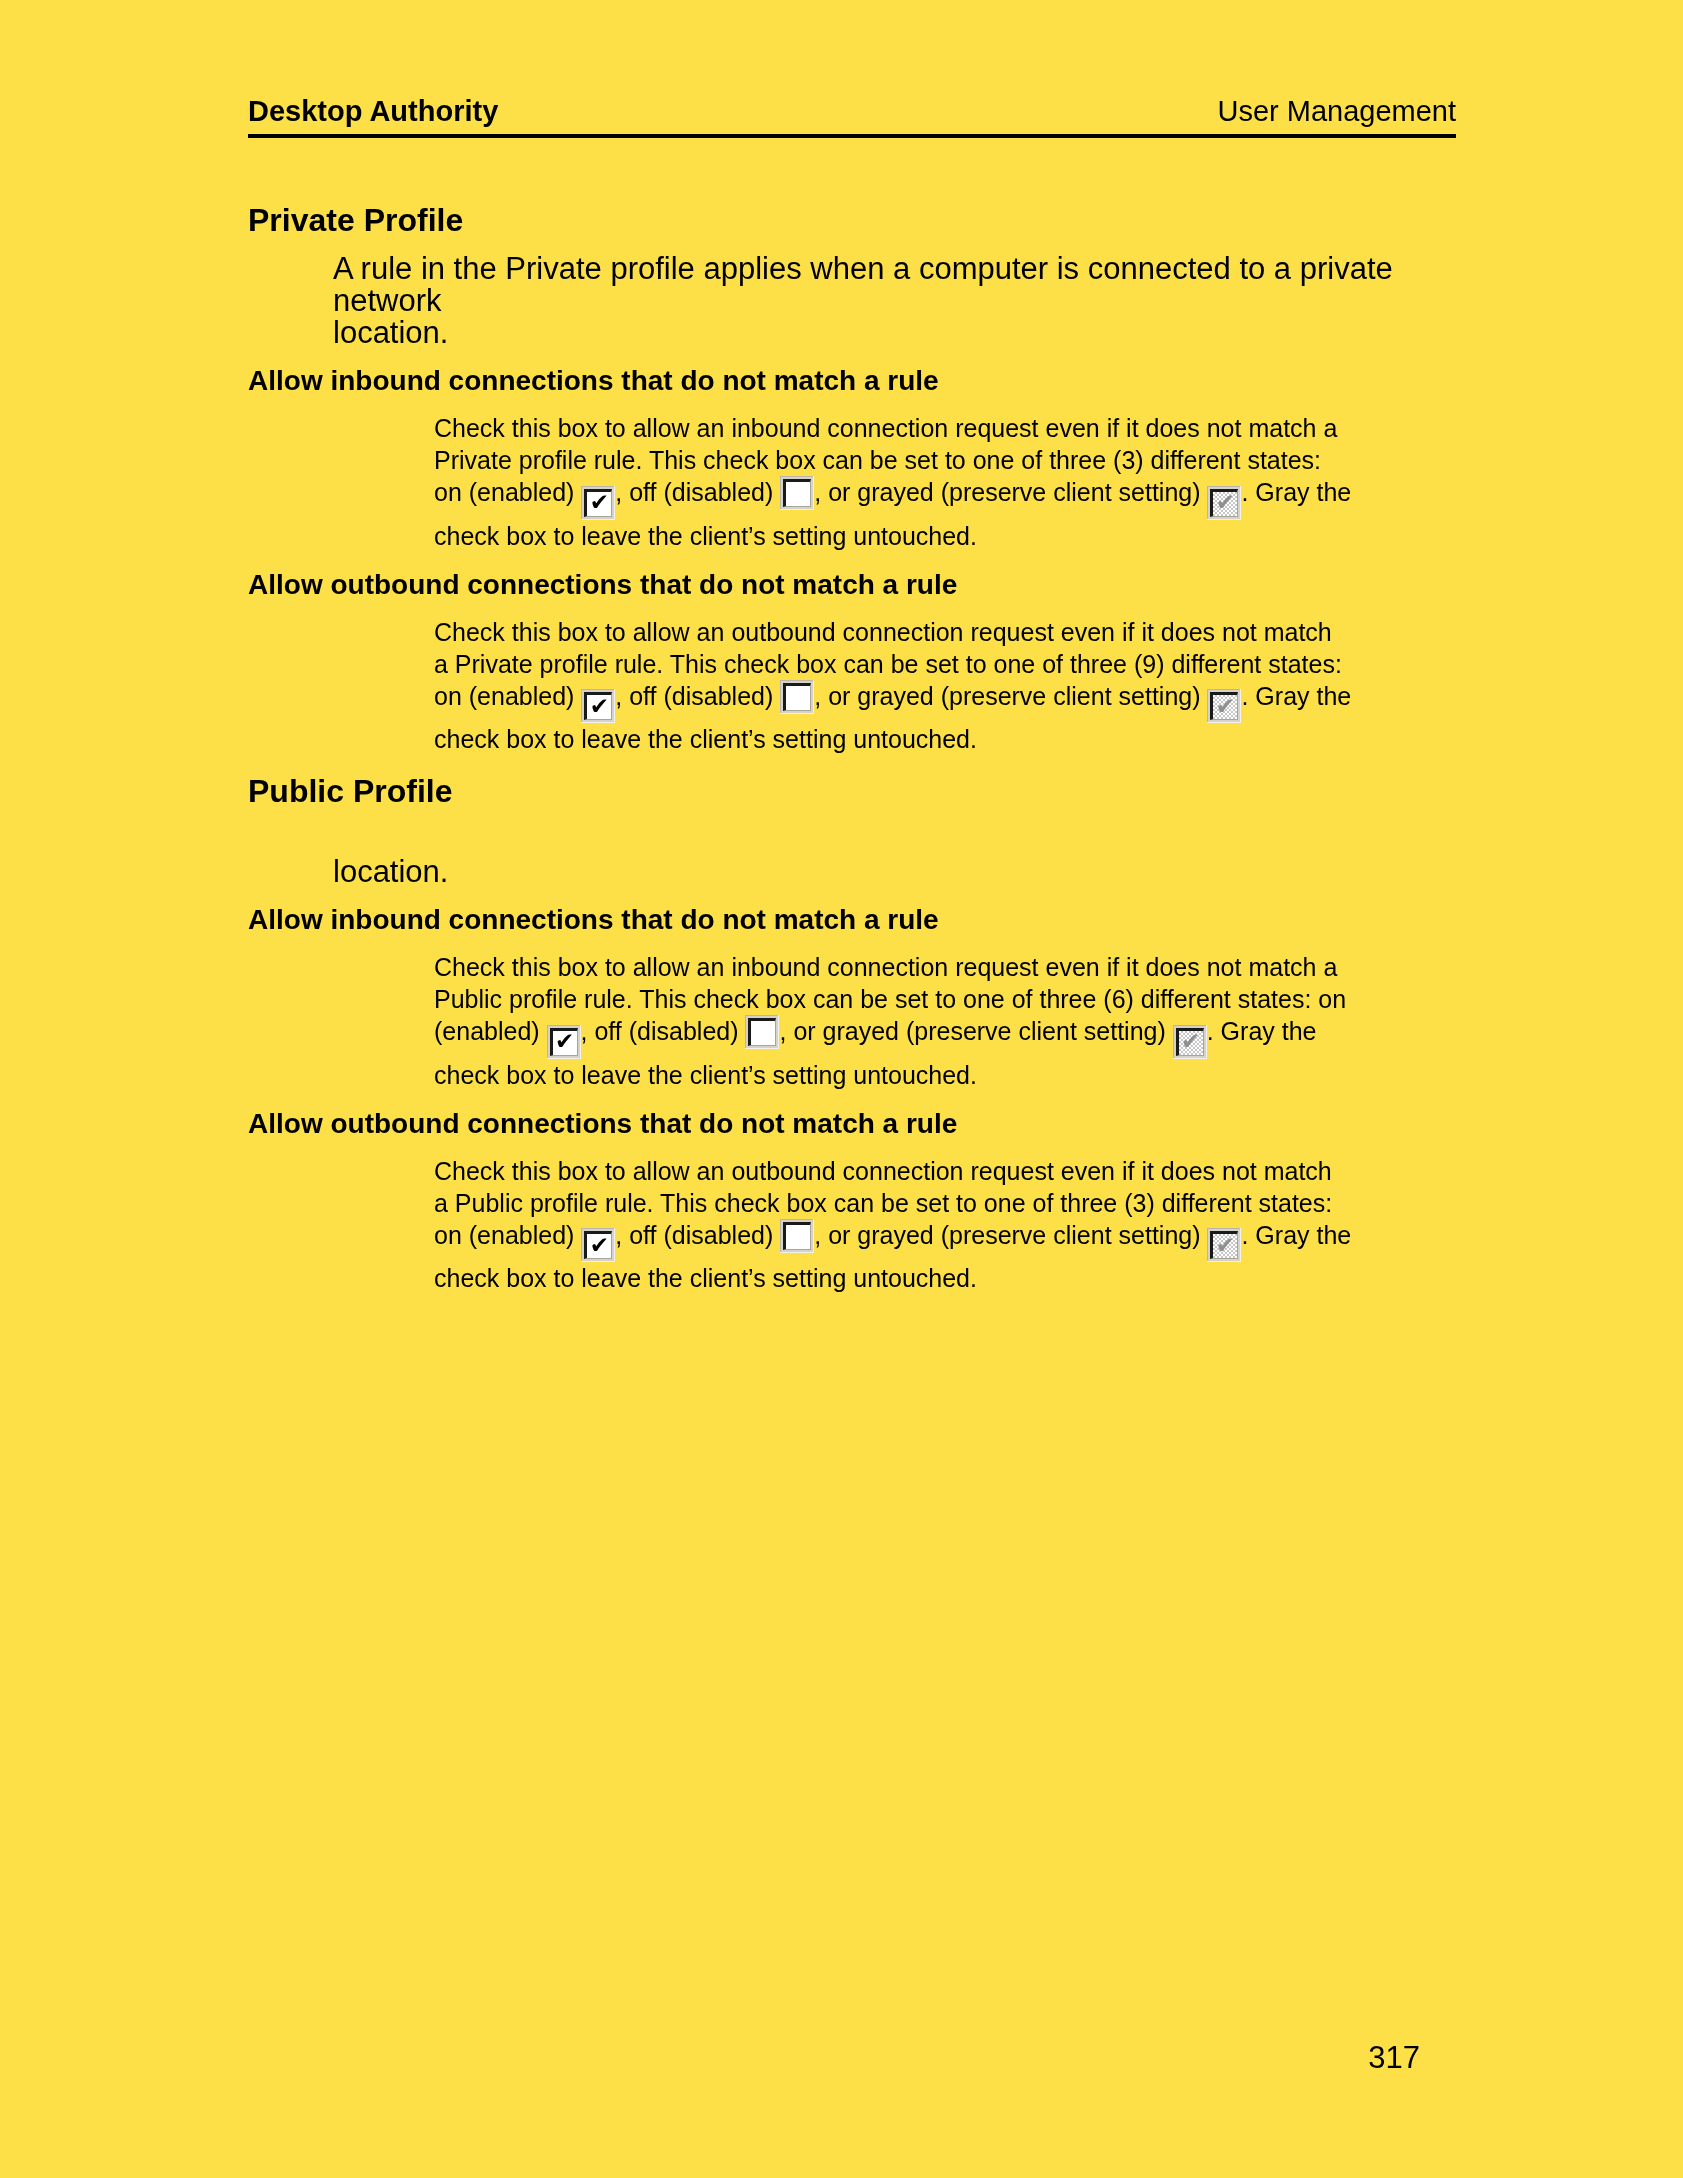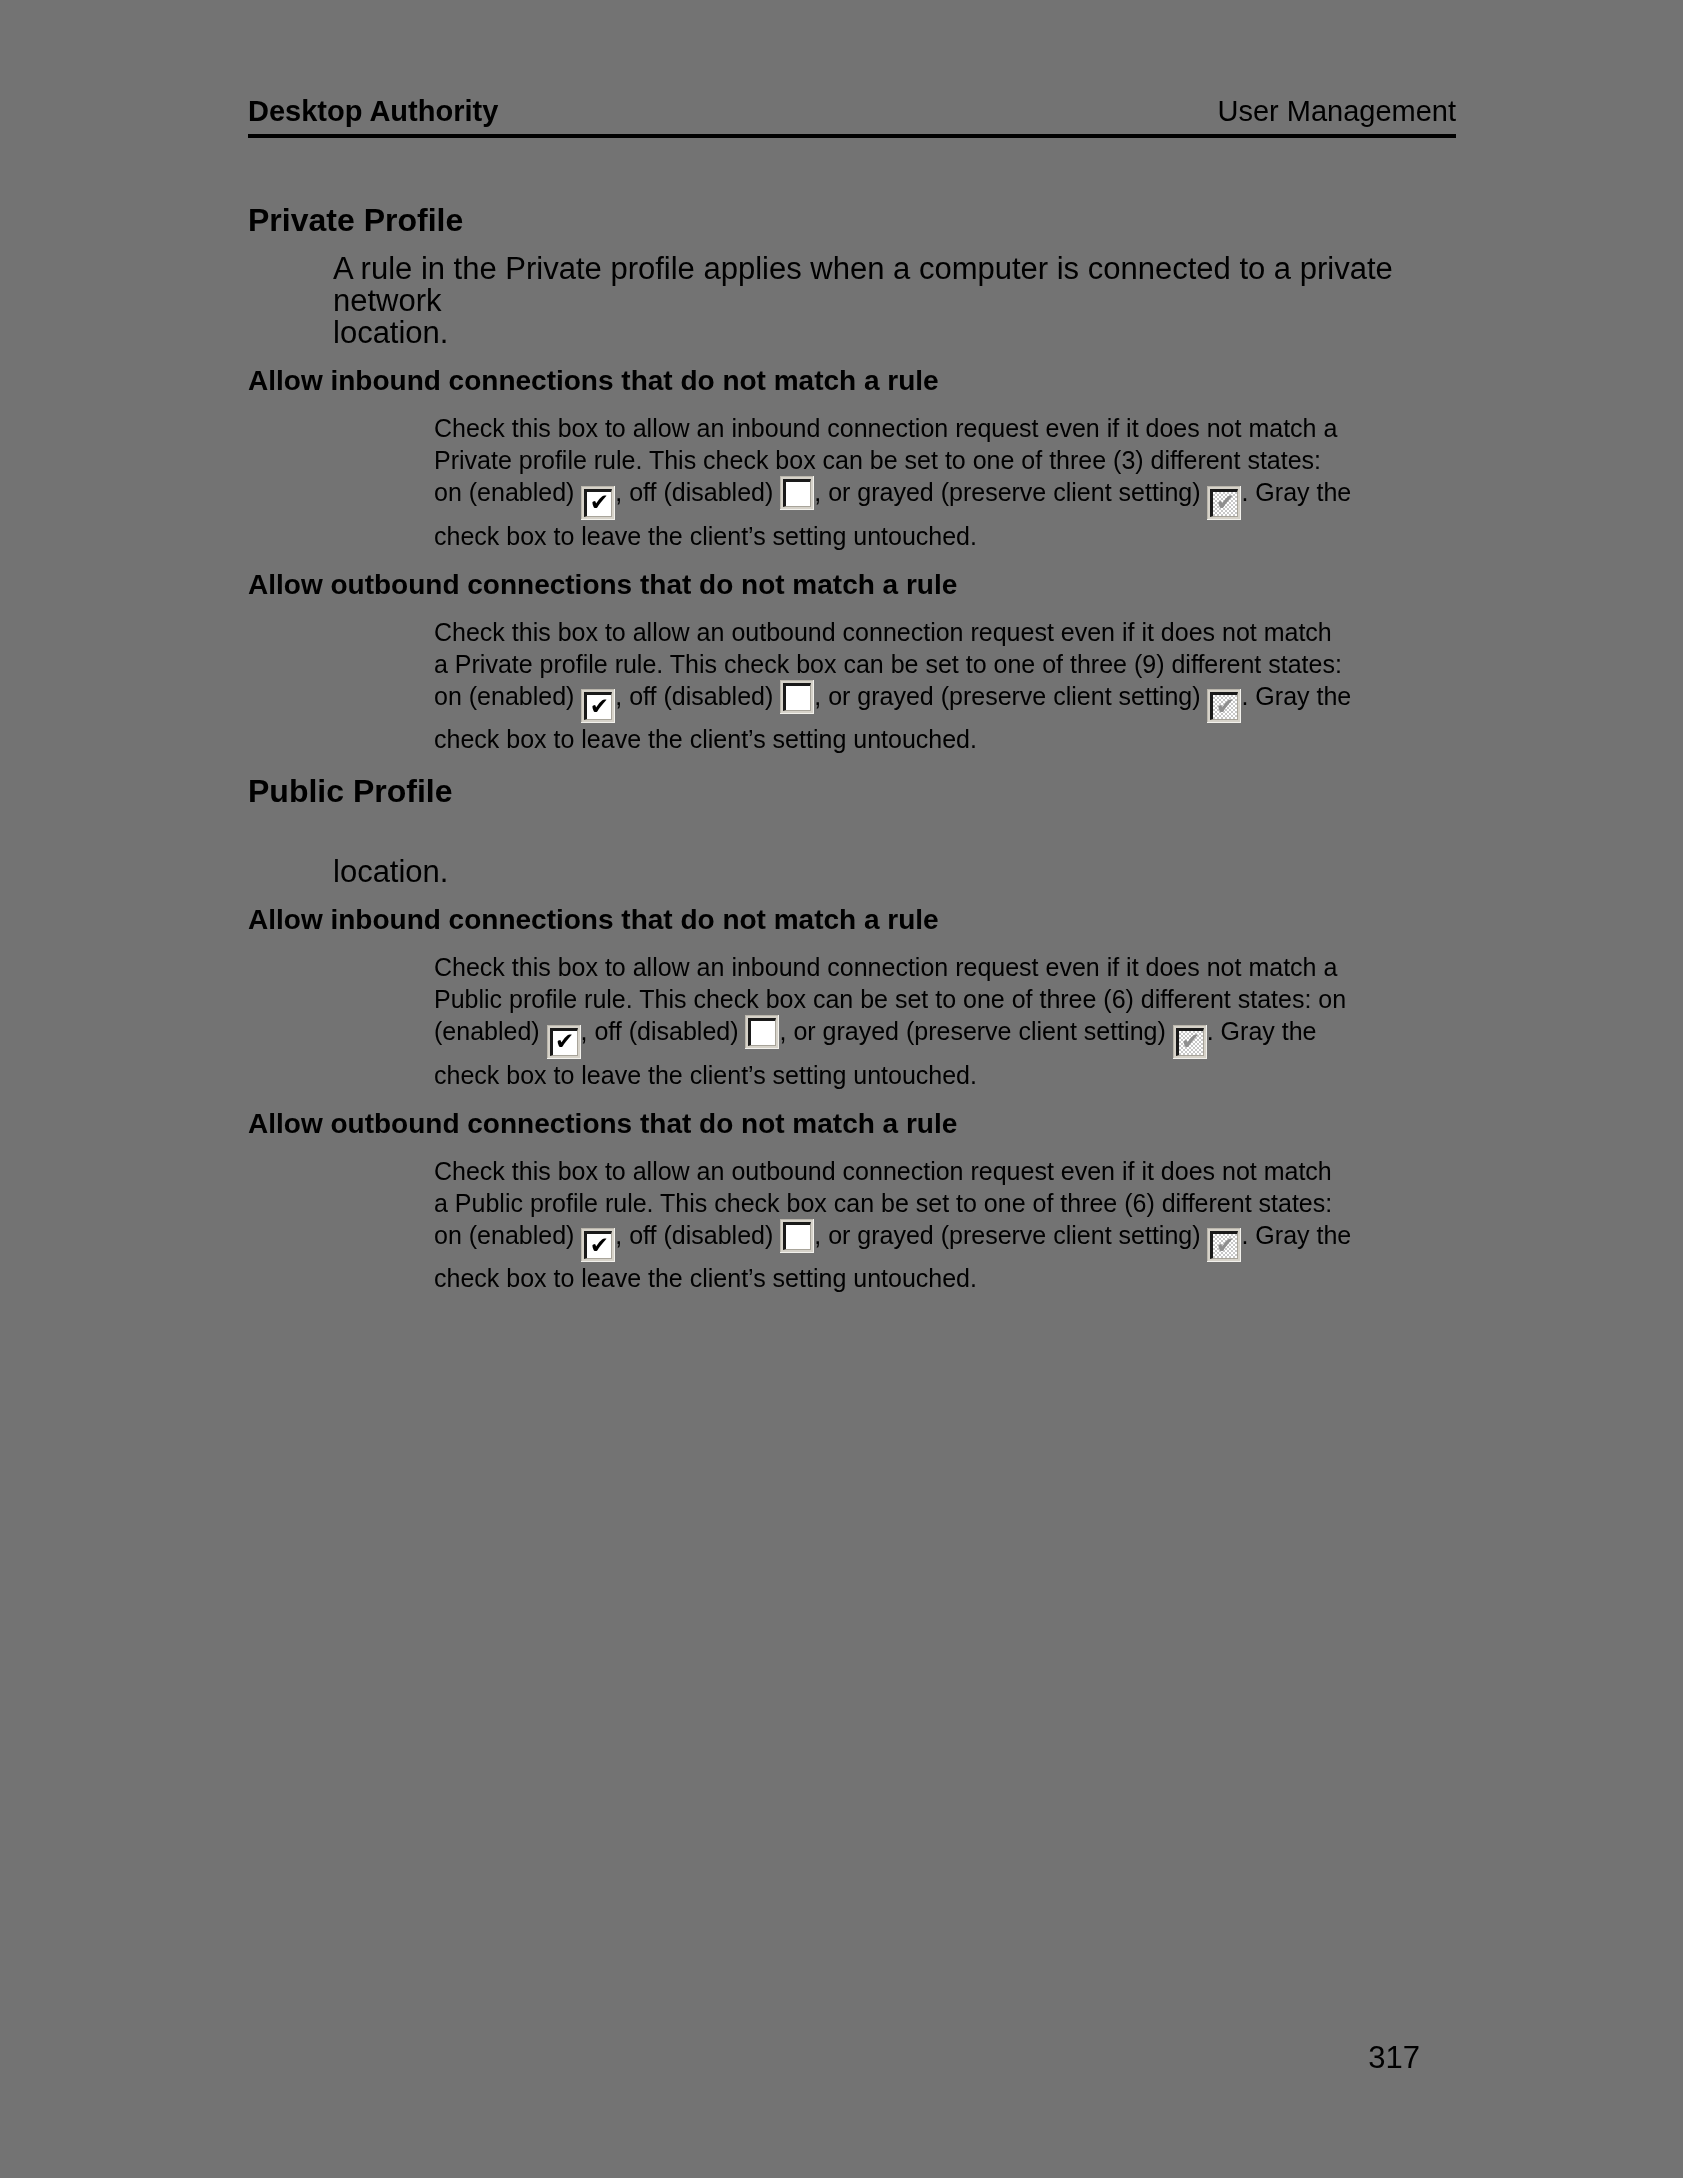--- a/index.html
+++ b/index.html
@@ -1,17 +1,17 @@
 <!DOCTYPE html>
 <html><head>
 <meta charset="utf-8">
 <style>
   html,body{margin:0;padding:0;background:#ffffff;}
   .page{
-    position:relative;width:1683px;height:2178px;background:#737373;
+    position:relative;width:1683px;height:2178px;background:#fde047;
     font-family:"Liberation Sans",sans-serif;color:#000;overflow:hidden;
   }
   .page-header{
     position:absolute;left:248px;top:95px;width:1208px;
     display:flex;justify-content:space-between;align-items:baseline;
     border-bottom:4px solid #000;padding-bottom:6px;
   }
   .header-left{font-weight:bold;font-size:29px;}
   .header-right{font-size:29px;}
   .doc{position:absolute;left:248px;top:200px;width:1208px;}
@@ -83,21 +83,21 @@
         <h3 class="entry-heading">Allow inbound connections that do not match a rule</h3>
         <div class="entry-body">
           <div class="body-line"><span class="text-run">Check this box to allow an inbound connection request even if it does not match a</span></div>
           <div class="body-line"><span class="text-run">Public profile rule. This check box can be set to one of three (6) different states: on</span></div>
           <div class="body-line"><span class="text-run">(enabled) </span><span class="cb cb-on"><span class="cb-box"><span class="cb-mark">✔</span></span></span><span class="text-run">, off (disabled) </span><span class="cb cb-off"><span class="cb-box"></span></span><span class="text-run">, or grayed (preserve client setting) </span><span class="cb cb-gray"><span class="cb-box"><span class="cb-mark">✔</span></span></span><span class="text-run">. Gray the</span></div>
           <div class="body-line"><span class="text-run">check box to leave the client’s setting untouched.</span></div>
         </div>
         <h3 class="entry-heading">Allow outbound connections that do not match a rule</h3>
         <div class="entry-body">
           <div class="body-line"><span class="text-run">Check this box to allow an outbound connection request even if it does not match</span></div>
-          <div class="body-line"><span class="text-run">a Public profile rule. This check box can be set to one of three (6) different states:</span></div>
+          <div class="body-line"><span class="text-run">a Public profile rule. This check box can be set to one of three (3) different states:</span></div>
           <div class="body-line"><span class="text-run">on (enabled) </span><span class="cb cb-on"><span class="cb-box"><span class="cb-mark">✔</span></span></span><span class="text-run">, off (disabled) </span><span class="cb cb-off"><span class="cb-box"></span></span><span class="text-run">, or grayed (preserve client setting) </span><span class="cb cb-gray"><span class="cb-box"><span class="cb-mark">✔</span></span></span><span class="text-run">. Gray the</span></div>
           <div class="body-line"><span class="text-run">check box to leave the client’s setting untouched.</span></div>
         </div>
       </section>
     </div>
 
   <div class="page-footer">
     <span>317</span>
   </div>
 

